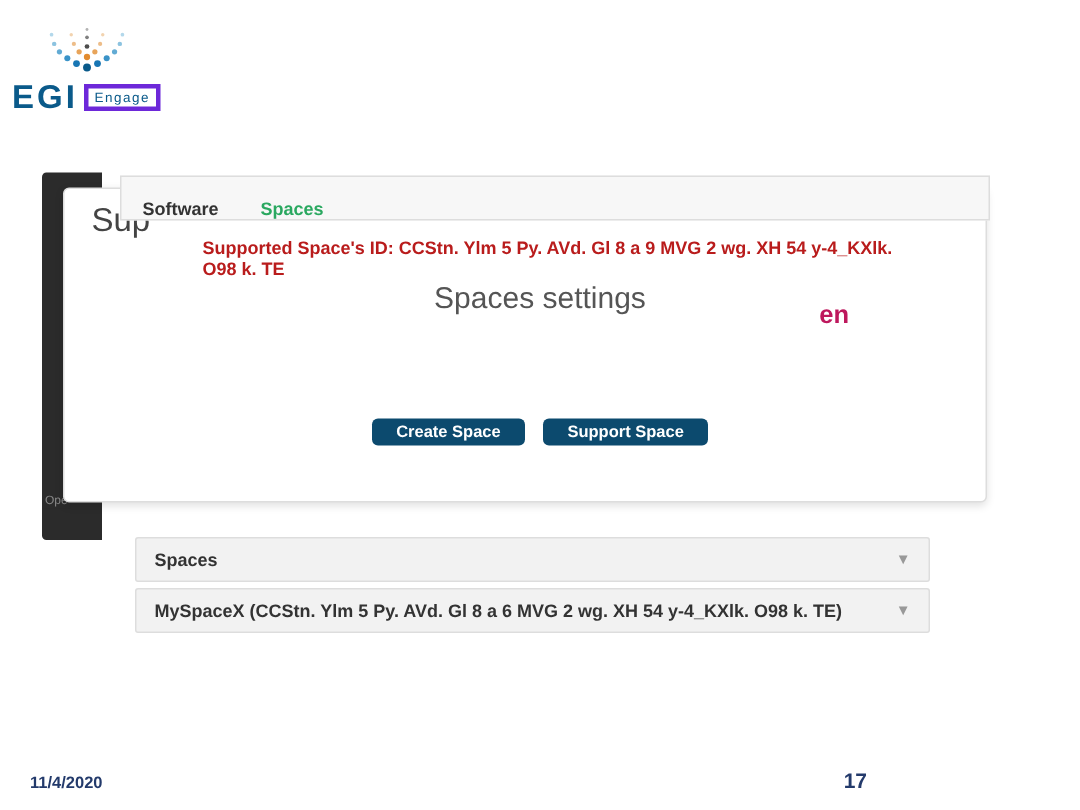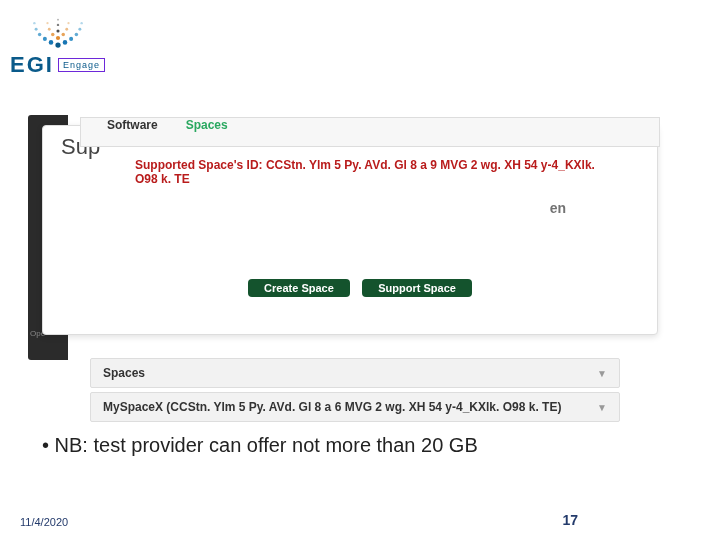--- a/index.html
+++ b/index.html
@@ -2,43 +2,43 @@
 <html><head>
 <meta charset="utf-8">
 <style>
   * { margin: 0; padding: 0; box-sizing: border-box; }
   html, body { width: 720px; height: 540px; font-family: "Segoe UI", Arial, sans-serif; background: #fff; overflow: hidden; }
   .slide { position: relative; width: 602px; height: 540px; }
   .logo { position: absolute; top: 12px; left: 10px; width: 95px; }
   .logo-dots { width: 70px; height: 38px; margin: 0 auto; display: block; }
   .logo-text { display: flex; align-items: center; justify-content: center; gap: 4px; margin-top: 2px; }
   .logo-egi { font-weight: 700; font-size: 22px; letter-spacing: 2px; color: #0a5a8a; }
-  .logo-engage { font-size: 9px; color: #0a5a8a; border: 1px solid #6d28d9; padding: 1px 4px; letter-spacing: 1px; }
+  .logo-engage { font-size: 9px; color: #0a5a8a; border: 3px solid #6d28d9; padding: 1px 4px; letter-spacing: 1px; }
   .title { position: absolute; top: 30px; left: 115px; font-size: 27px; font-weight: 700; color: #253a6b; }
   .panel-dark { position: absolute; top: 115px; left: 28px; width: 40px; height: 245px; background: #2b2b2b; border-radius: 3px 0 0 3px; }
   .panel-white { position: absolute; top: 125px; left: 42px; width: 616px; height: 210px; background: #fff; border: 1px solid #ddd; border-radius: 4px; box-shadow: 0 2px 6px rgba(0,0,0,0.12); }
   .sup-text { position: absolute; top: 8px; left: 18px; font-size: 22px; color: #444; }
-  .top-tabs { position: absolute; top: 117px; left: 80px; width: 580px; height: 30px; background: #f7f7f7; border: 1px solid #ddd; display: flex; align-items: flex-start; font-size: 12px; font-weight: 600; padding-left: 12px; }
+  .top-tabs { position: absolute; top: 117px; left: 80px; width: 580px; height: 30px; background: #f7f7f7; border: 1px solid #ddd; display: flex; align-items: flex-end; font-size: 12px; font-weight: 600; }
   .top-tabs .tab1 { color: #333; padding: 0 14px; }
   .top-tabs .tab2 { color: #2aa860; padding: 0 14px; }
   .id-line { position: absolute; top: 158px; left: 135px; font-size: 12px; color: #b91c1c; font-weight: 600; }
   .spaces-settings { position: absolute; top: 188px; left: 0; width: 720px; text-align: center; font-size: 20px; color: #555; }
   .supported-desc { position: absolute; top: 224px; left: 0; width: 720px; text-align: center; font-size: 13px; color: #c3c3c3; }
   .btn-row { position: absolute; top: 278px; left: 0; width: 720px; text-align: center; }
-  .btn { display: inline-block; background: #14532d; color: #fff; font-size: 11px; font-weight: 600; padding: 3px 16px; border-radius: 4px; margin: 0 4px; }
-  .side-en { position: absolute; top: 200px; right: 36px; font-size: 14px; font-weight: 700; color: #737373; }
+  .btn { display: inline-block; background: #0c4a6e; color: #fff; font-size: 11px; font-weight: 600; padding: 3px 16px; border-radius: 4px; margin: 0 4px; }
+  .side-en { position: absolute; top: 200px; right: 36px; font-size: 17px; font-weight: 700; color: #be185d; }
   .side-storage { position: absolute; top: 312px; right: 4px; font-size: 18px; font-weight: 700; color: #253a6b; }
   .dark-label { position: absolute; top: 328px; left: 28px; font-size: 8px; color: #888; background: #2b2b2b; padding: 1px 2px; }
   .list-box { position: absolute; top: 358px; left: 90px; width: 530px; }
   .list-row { background: #f2f2f2; border: 1px solid #ddd; padding: 7px 12px; font-size: 12px; font-weight: 600; color: #333; display: flex; justify-content: space-between; align-items: center; margin-bottom: 4px; border-radius: 2px; }
   .list-row .chev { color: #999; font-size: 10px; }
   .bullets { position: absolute; top: 432px; left: 42px; font-size: 20px; color: #222; line-height: 1.35; }
   .bullets .b1::before, .bullets .b2::before { content: "• "; }
   .bullets .b2 { margin-left: 22px; }
-  .footer-date { position: absolute; bottom: 12px; left: 20px; font-size: 11px; font-weight: 400; color: #233a6b; }
+  .footer-date { position: absolute; bottom: 12px; left: 20px; font-size: 11px; font-weight: 700; color: #233a6b; }
   .footer-num { position: absolute; bottom: 12px; right: 24px; font-size: 14px; font-weight: 700; color: #233a6b; }
 </style>
 </head>
 <body>
 
 <div class="slide">
 
   <div class="logo">
     <svg class="logo-dots" viewBox="0 0 80 40">
       <g>
@@ -82,38 +82,38 @@
   <div class="top-tabs">
     <div class="tab1">Software</div>
     <div class="tab2">Spaces</div>
   </div>
 
   <div class="id-line">
     <span>Supported Space's ID:</span>
     <span>CCStn. Ylm 5 Py. AVd. Gl 8 a 9 MVG 2 wg. XH 54 y-4_KXlk. O98 k. TE</span>
   </div>
 
+  <div class="spaces-settings">Spaces settings</div>
 
   <div class="btn-row">
     <span class="btn">Create Space</span>
     <span class="btn">Support Space</span>
   </div>
 
   <div class="side-en">en</div>
 
   <div class="list-box">
     <div class="list-row">
       <span>Spaces</span>
       <span class="chev">▼</span>
     </div>
     <div class="list-row">
       <span>MySpaceX (CCStn. Ylm 5 Py. AVd. Gl 8 a 6 MVG 2 wg. XH 54 y-4_KXlk. O98 k. TE)</span>
       <span class="chev">▼</span>
     </div>
   </div>
 
   <div class="bullets">
-    <div class="b1">NB: test provider can offer not more than 20 GB</div>
   </div>
 
   <div class="footer-date">11/4/2020</div>
   <div class="footer-num">17</div>
 </div>
 
 </body></html>

